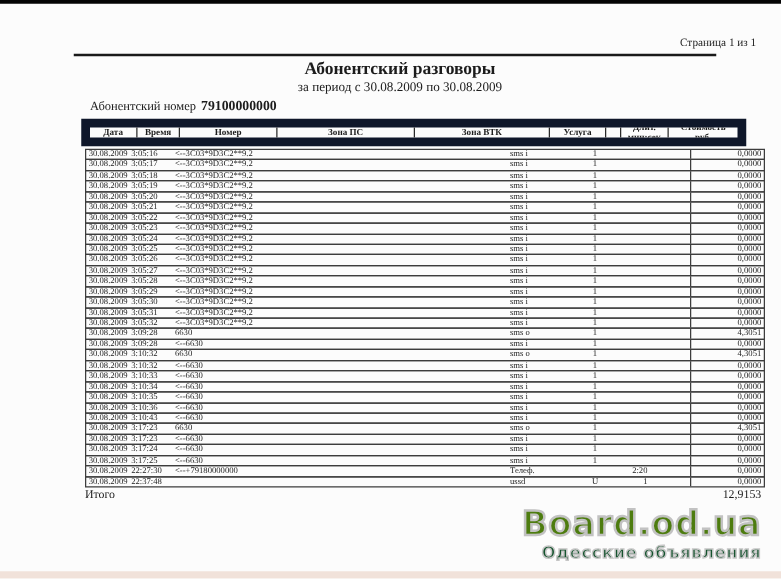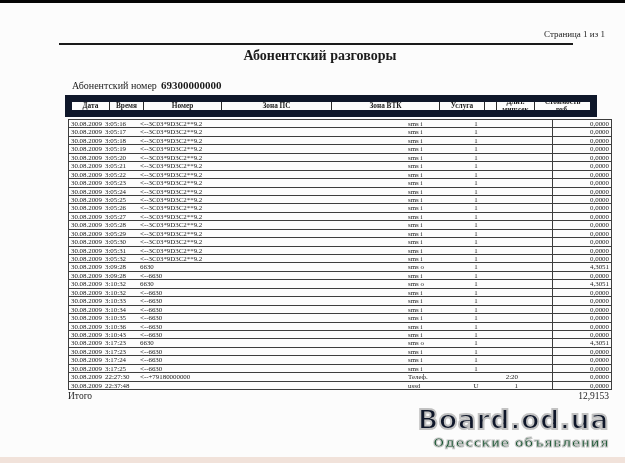--- a/index.html
+++ b/index.html
@@ -42,38 +42,39 @@
   .c-dur{width:36px;text-align:right;}
   .c-sp{width:34px;}
   .c-cost{width:59px;text-align:right;padding-right:2px;border-left:1px solid #3d3d3d;}
 
   .totline{position:absolute;top:391px;left:68px;width:544px;display:flex;
        justify-content:space-between;font-weight:normal;font-size:9.5px;}
   .totline .tv{padding-right:3px;}
 
   .wm{position:absolute;right:16px;top:406px;text-align:right;
       font-family:"DejaVu Sans",sans-serif;font-weight:bold;}
-  .wm-title{font-size:27px;line-height:27px;color:#0f172a;
+  .wm-title{font-size:27px;line-height:27px;color:#4d7c0f;
       -webkit-text-stroke:2px #c2c2c2;letter-spacing:.5px;}
   .wm-sub{font-size:13px;line-height:14px;margin-top:3px;color:#14532d;
       -webkit-text-stroke:1.2px #c6c6c6;letter-spacing:.5px;}
 </style>
 </head>
 <body>
 
 <div class="page">
   <div class="topbar"></div>
 
   <div class="pagenum">Страница 1 из 1</div>
   <div class="toprule"></div>
 
   <div class="title">Абонентский разговоры</div>
+  <div class="subtitle">за период с 30.08.2009 по 30.08.2009</div>
 
   <div class="subline">
-    <span class="sub-left"><span>Абонентский номер</span><b>69300000000</b></span>
+    <span class="sub-left"><span>Абонентский номер</span><b>79100000000</b></span>
   </div>
 
   <div class="thead">
     <span class="h0">Дата</span>
     <span class="h1">Время</span>
     <span class="h2">Номер</span>
     <span class="h3">Зона ПС</span>
     <span class="h4">Зона ВТК</span>
     <span class="h5">Услуга</span>
     <span class="h6"></span>

